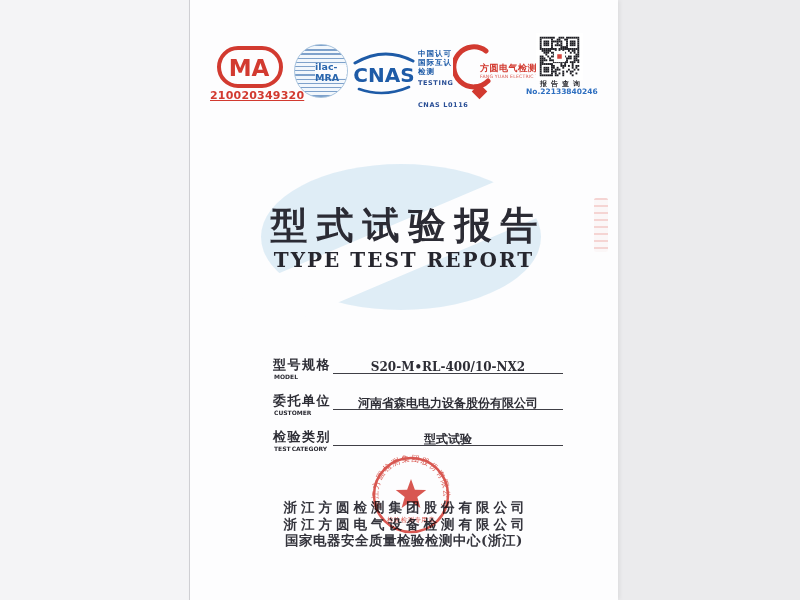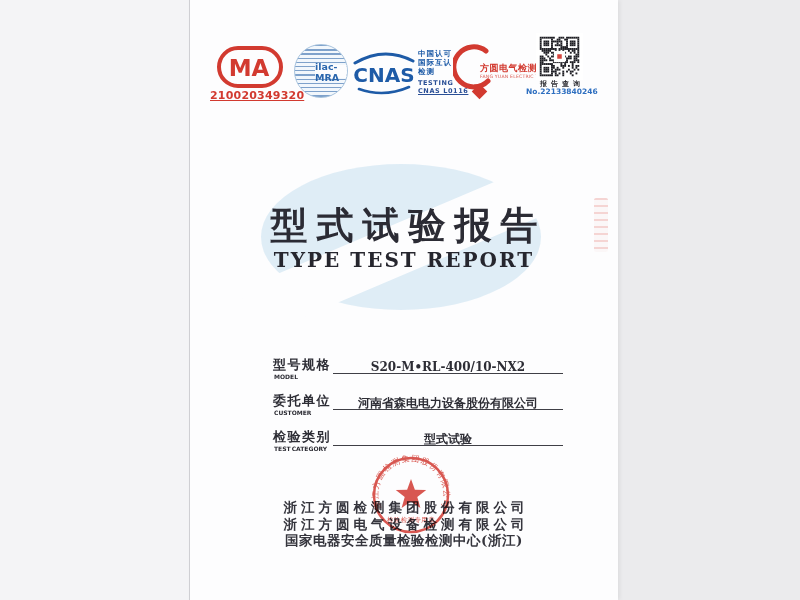--- a/index.html
+++ b/index.html
@@ -24,21 +24,21 @@
   .ilac{left:104px;top:44px;width:54px;height:54px;border-radius:50%;overflow:hidden;
         background:#f2f7fc repeating-linear-gradient(to bottom,rgba(49,104,170,.6) 0 1.3px,rgba(255,255,255,0) 1.3px 4.2px);
         border:1px solid #a9c4de;box-sizing:border-box;}
   .ilac-band{left:0;right:0;top:20px;height:13px;background:#fdfdfe;display:flex;align-items:center;
              justify-content:center;font:700 9.5px "DejaVu Sans","Liberation Sans",sans-serif;color:#2a66ad;margin-left:20px;}
   .cnas-svg{left:162px;top:46px;width:64px;height:50px;}
   .cnas-cn{left:228px;top:49px;font:700 7.5px "DejaVu Sans","Liberation Sans",sans-serif;
            color:#1e5ba7;line-height:9px;letter-spacing:1px;position:absolute;}
   .cnas-cn div{position:static;}
   .cnas-sub1{left:228px;top:79px;font:700 6.5px "DejaVu Sans","Liberation Sans",sans-serif;color:#2a4f96;letter-spacing:.6px;}
-  .cnas-sub2{left:228px;top:87px;font:700 6.5px "DejaVu Sans","Liberation Sans",sans-serif;color:#2a4f96;letter-spacing:.6px;text-decoration:underline;}
+  .cnas-sub2{left:228px;top:101px;font:700 6.5px "DejaVu Sans","Liberation Sans",sans-serif;color:#2a4f96;letter-spacing:.6px;}
   .fy-svg{left:263px;top:44px;width:40px;height:58px;}
   .fy-name{left:290px;top:62px;font:700 9px "DejaVu Sans","Liberation Sans",sans-serif;color:#d23a30;letter-spacing:.5px;}
   .fy-en{left:290px;top:74px;font:400 4.6px "DejaVu Sans","Liberation Sans",sans-serif;color:rgba(210,58,48,.85);letter-spacing:.2px;}
   .qr{left:346px;top:33px;width:47px;height:47px;}
   .qr-cap{left:336px;top:79px;width:68px;text-align:center;font:600 7px "DejaVu Sans","Liberation Sans",sans-serif;
           color:#2a2a30;letter-spacing:4px;text-indent:4px;}
   .qr-no{left:336px;top:86.5px;width:68px;text-align:center;font:600 7.5px "DejaVu Sans","Liberation Sans",sans-serif;
          color:#2e6fc0;}
 
   

